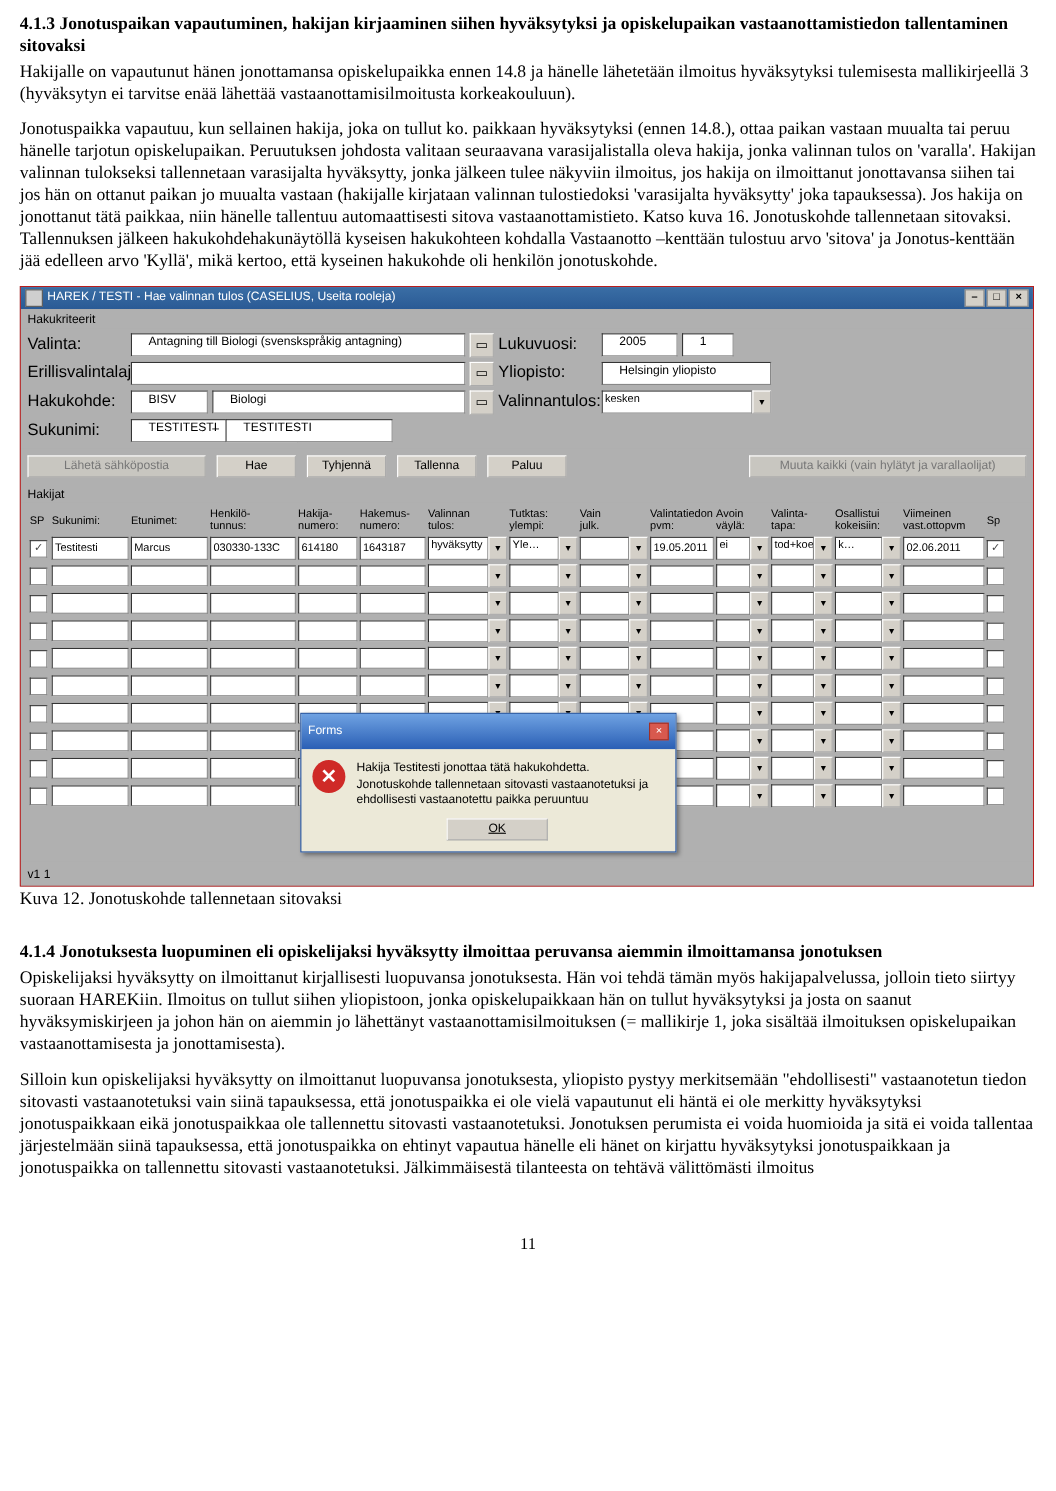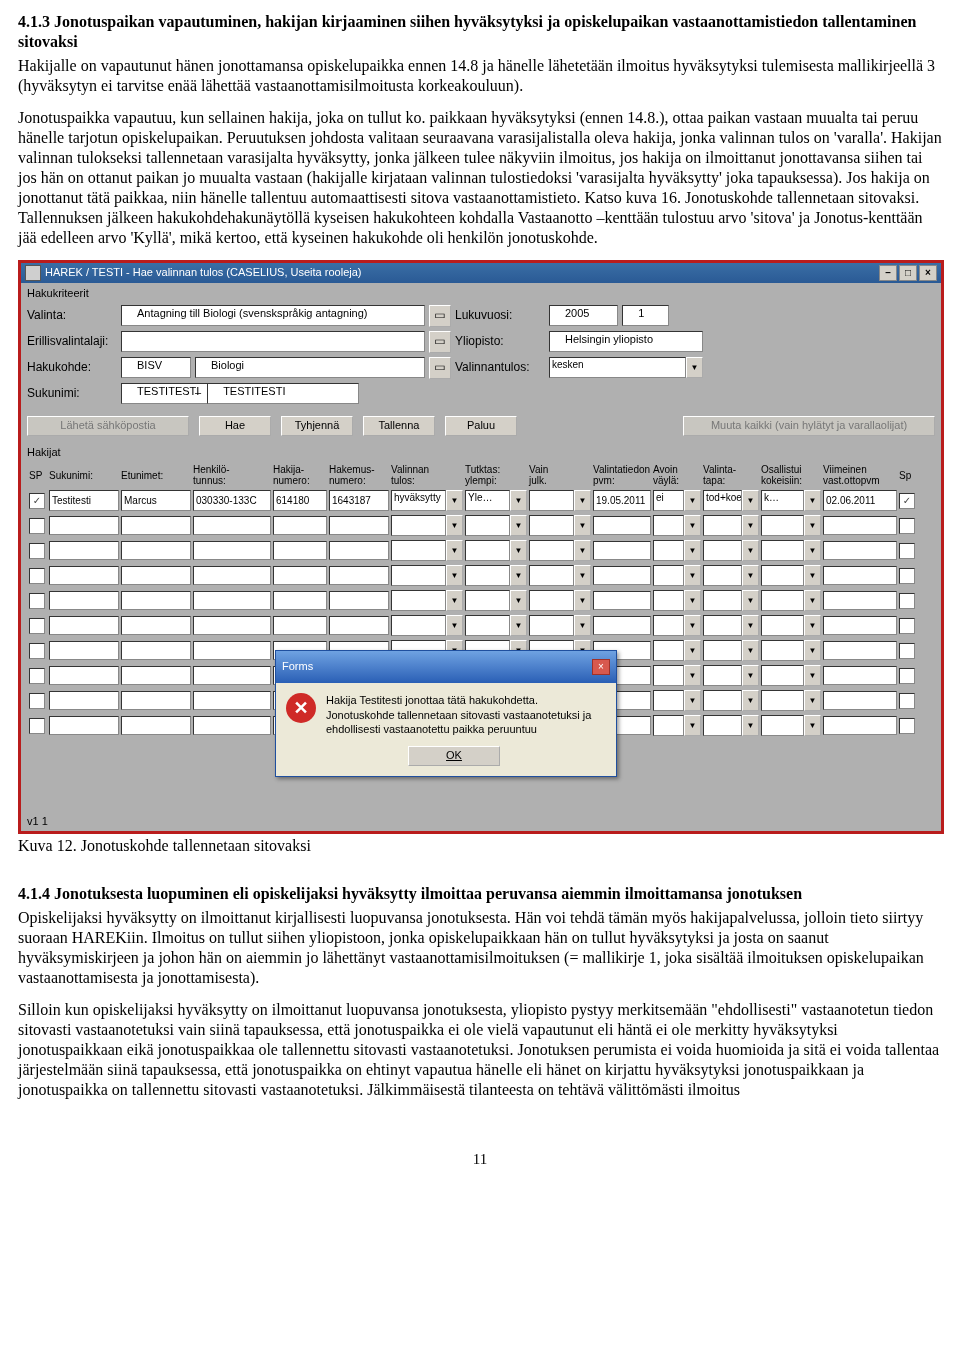--- a/index.html
+++ b/index.html
@@ -19,21 +19,21 @@
   }
   .para {
     margin: 0 0 12px 0;
     text-align: left;
   }
   .caption {
     margin-top: 2px;
     margin-bottom: 28px;
   }
   .fig {
-    border: 3px solid #b91c1c;
+    border: 1px solid #b91c1c;
     background: #b0b0b0;
     font-family: Tahoma, Arial, sans-serif;
     font-size: 11px;
     color: #000;
     width: 920px;
   }
   .titlebar {
     display: flex;
     align-items: center;
     background: linear-gradient(#3a6ea5, #2a5a95);
@@ -64,21 +64,21 @@
   }
   .form-area {
     background: #b0b0b0;
     padding: 4px 6px 6px 6px;
     display: grid;
     grid-template-columns: 90px 70px 230px 22px 90px 120px 30px 22px;
     row-gap: 4px;
     column-gap: 4px;
     align-items: center;
   }
-  .lbl { font-size: 12px; }
+  .lbl { font-size: 15px; }
   .fld {
     background: #fff;
     border: 1px inset #888;
     height: 17px;
     padding: 1px 15px;
     font-size: 11px;
     overflow: hidden;
     white-space: nowrap;
   }
   .icon-btn {
@@ -212,21 +212,20 @@
   .dlg-text { font-size: 11px; line-height: 1.3; }
   .dlg-footer {
     display: flex;
     justify-content: center;
     padding: 6px 0 10px 16px;
   }
   .version {
     font-size: 11px;
     background: #b0b0b0;
     padding: 6px 6px 2px 6px;
-    margin-top: 24px;
   }
   .page-number {
     text-align: center;
     margin-top: 50px;
     font-size: 15px;
   }
 </style>
 </head>
 <body>
 

